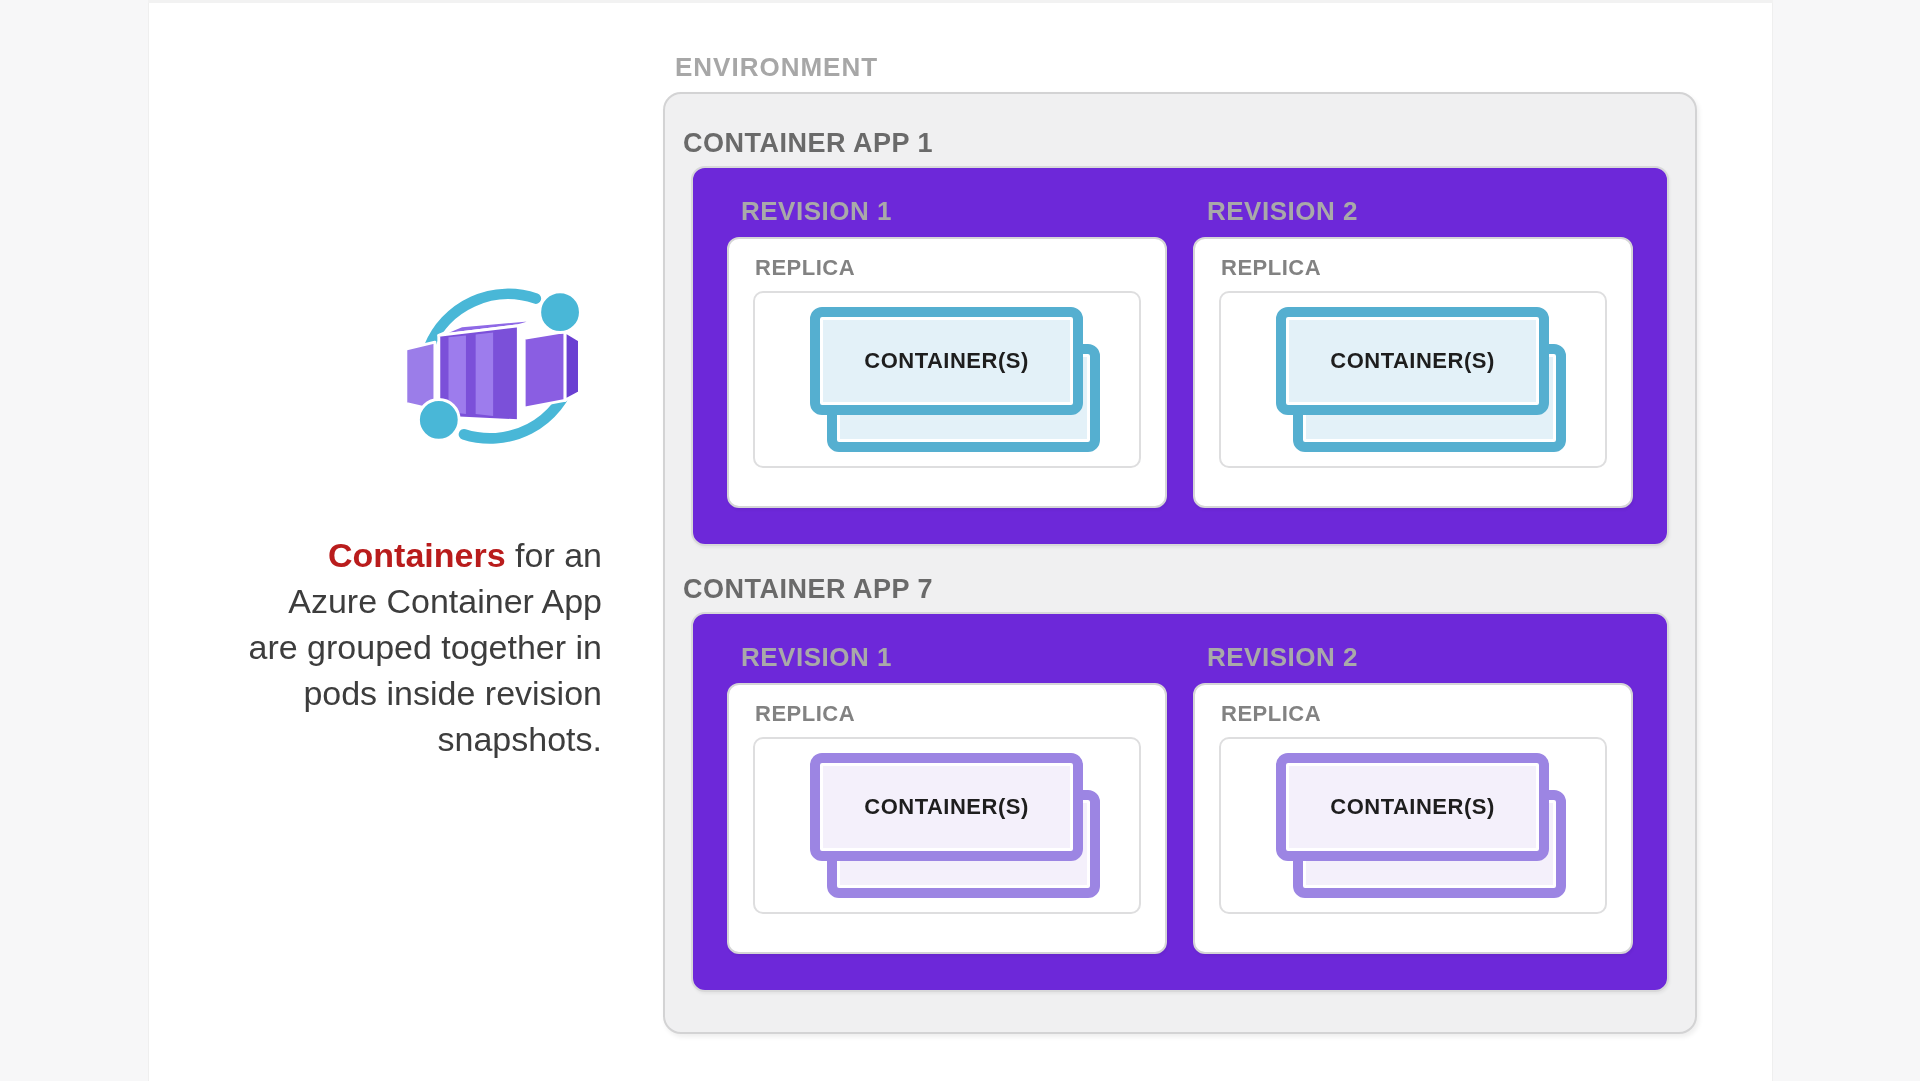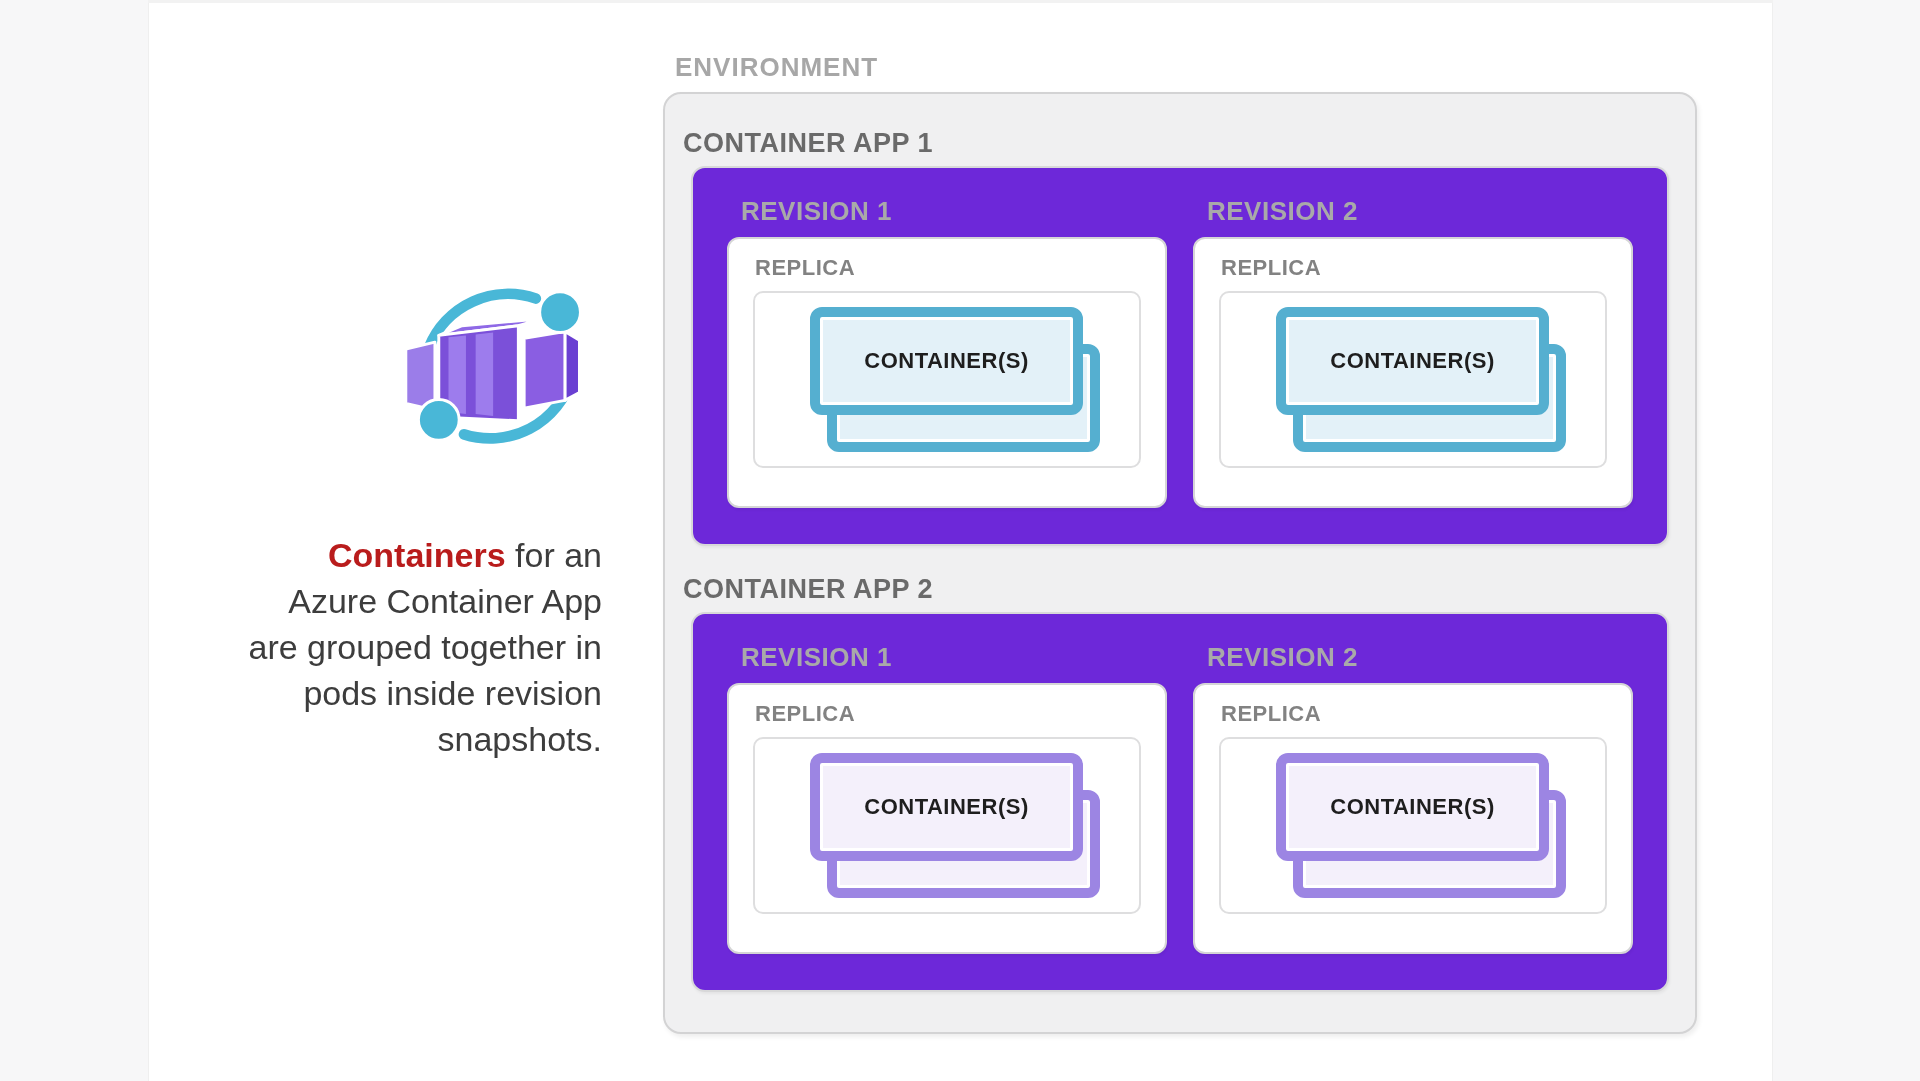--- a/index.html
+++ b/index.html
@@ -138,21 +138,21 @@
               <div class="card back"></div>
               <div class="card front">
                 <span class="card-label">CONTAINER(S)</span>
               </div>
             </div>
           </div>
         </div>
       </div>
     </div>
 
-    <div class="ca-label second">CONTAINER APP 2</div>
+    <div class="ca-label second">CONTAINER APP 7</div>
     <div class="app-box second accent-purple">
       <div class="rev-col">
         <div class="rev-label">REVISION 1</div>
         <div class="rev-box">
           <div class="replica-label">REPLICA</div>
           <div class="replica-box">
             <div class="stack">
               <div class="card back"></div>
               <div class="card front">
                 <span class="card-label">CONTAINER(S)</span>

